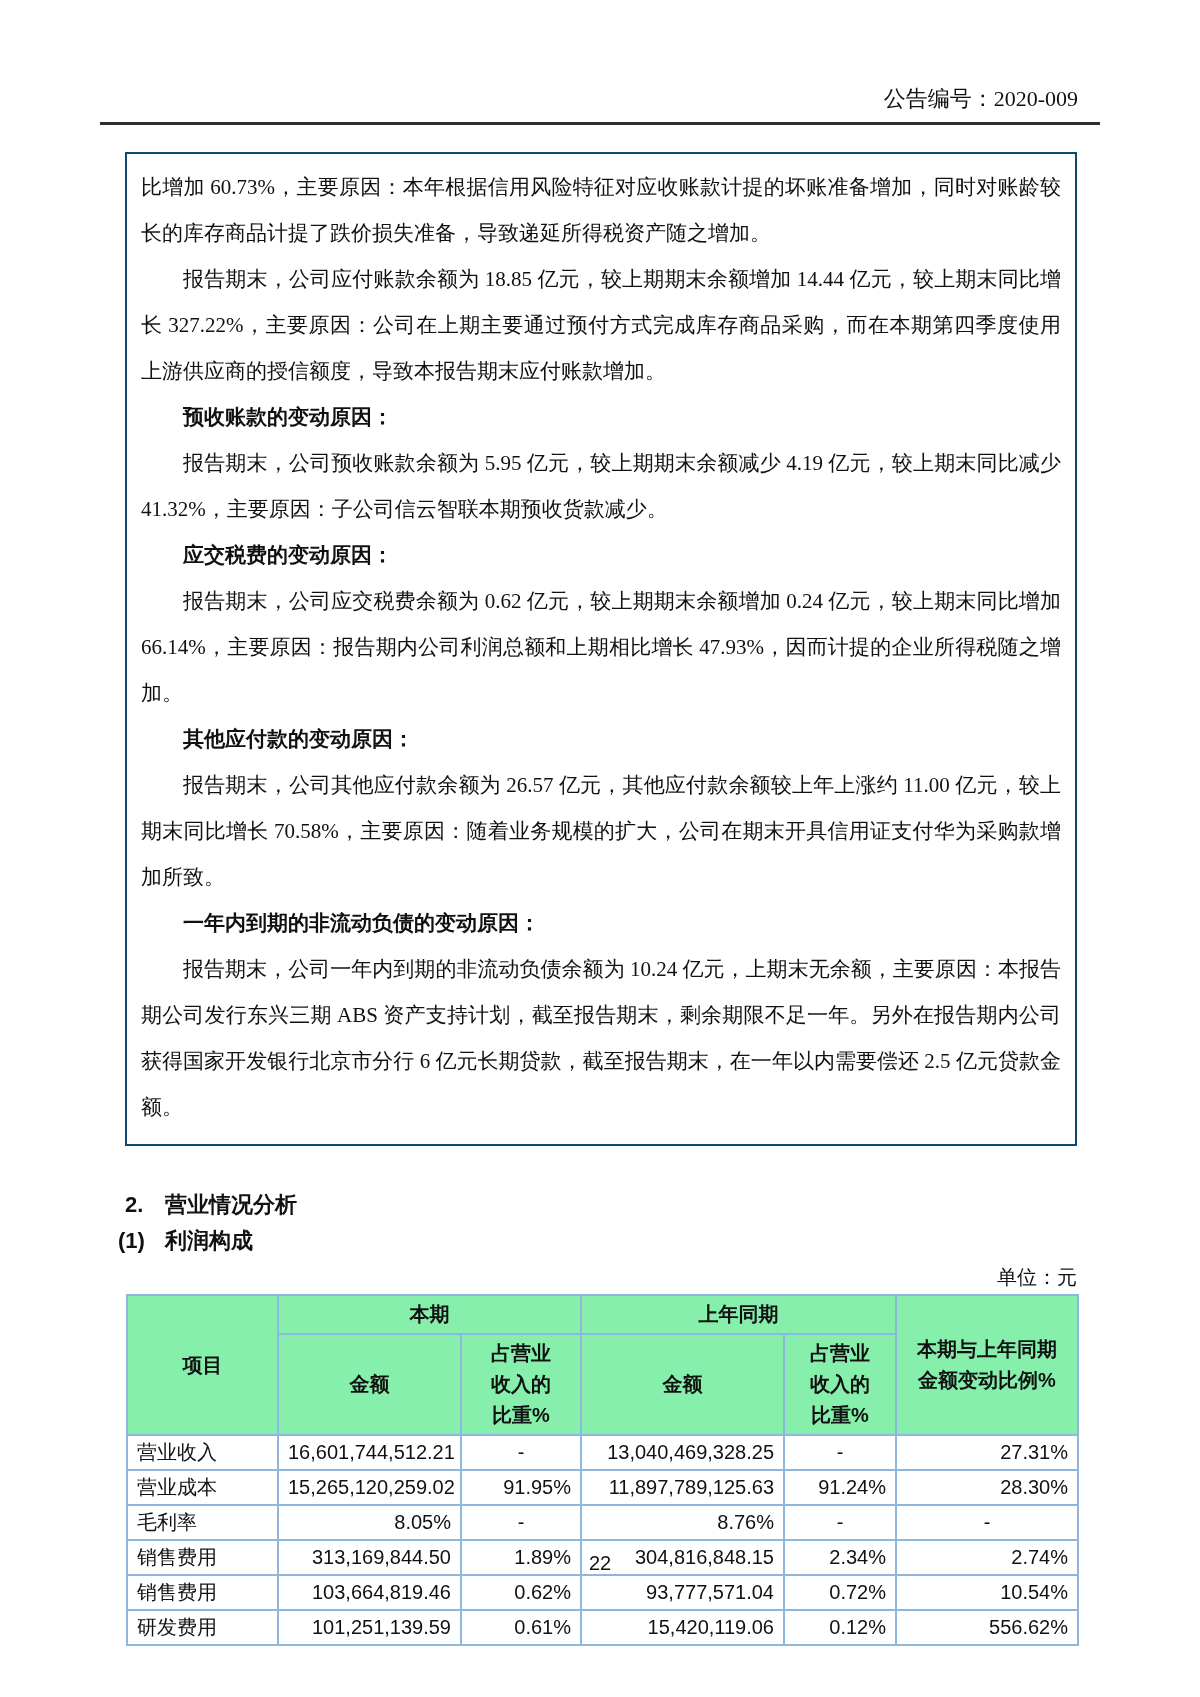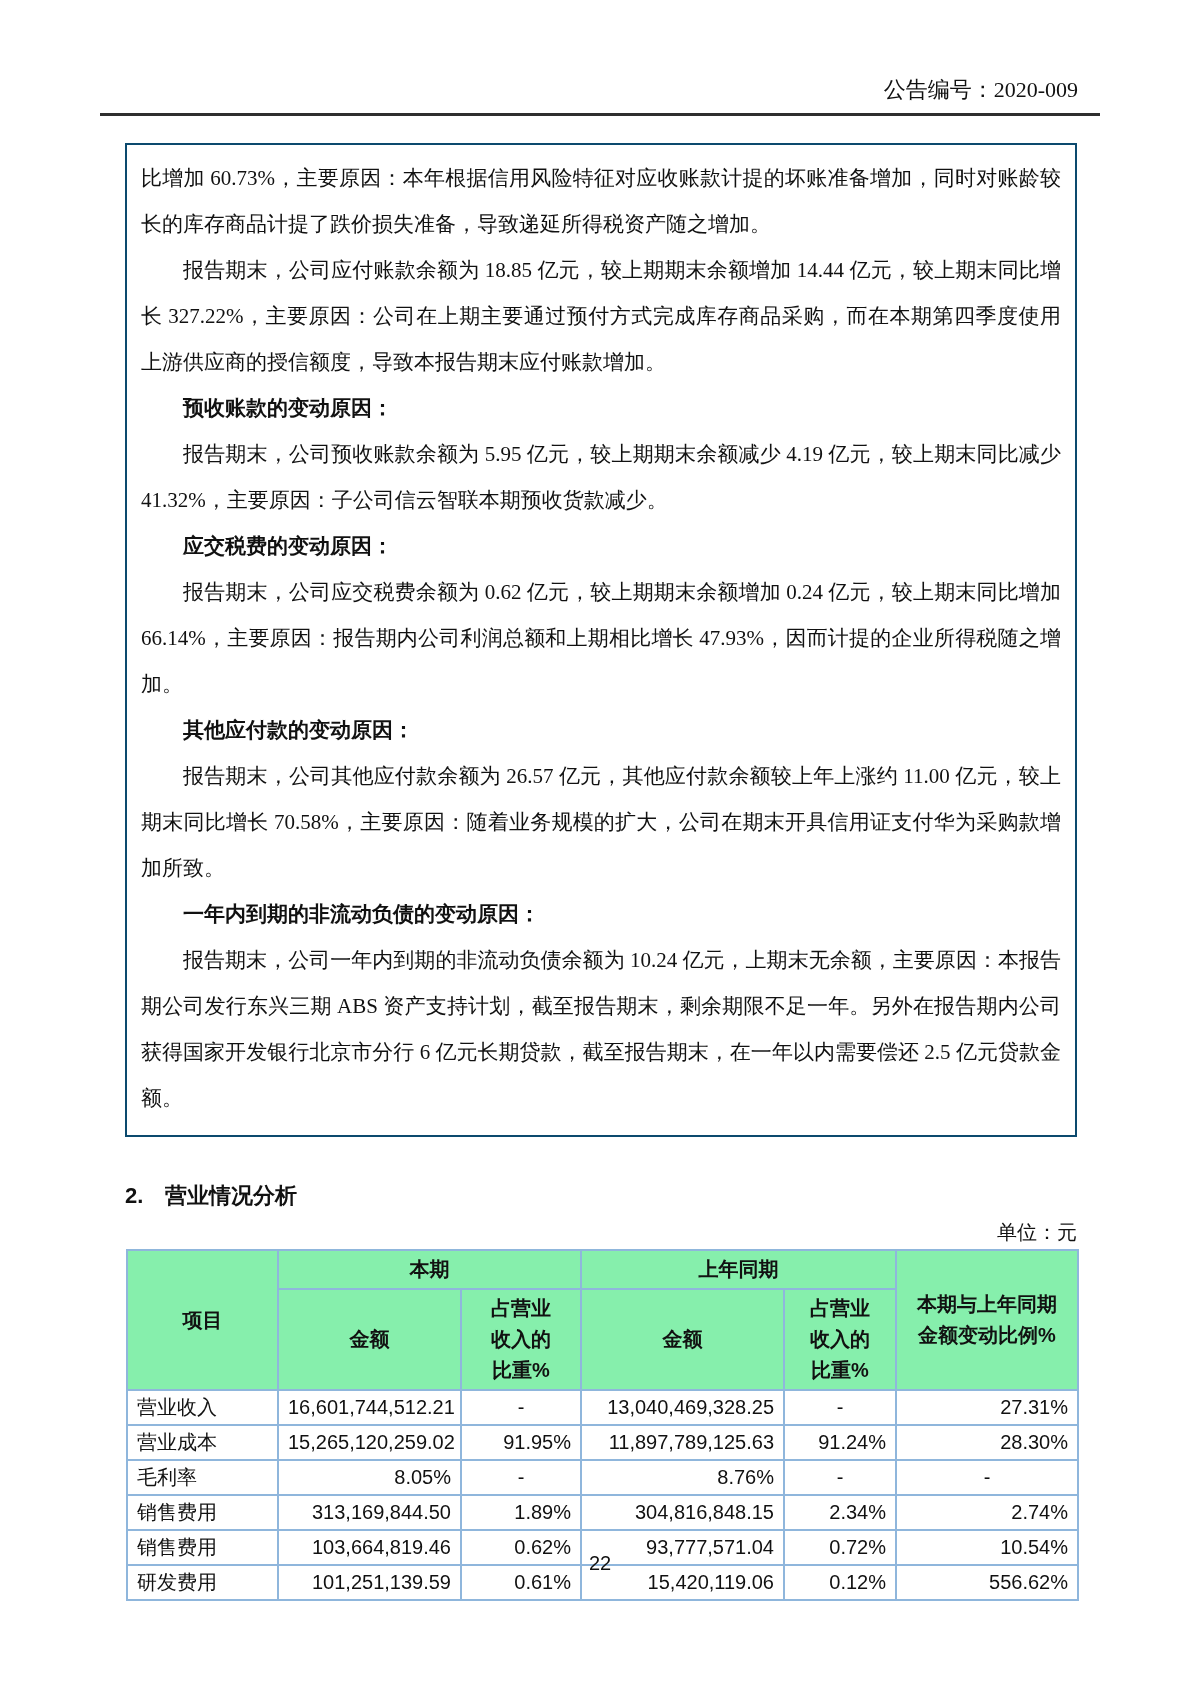--- a/index.html
+++ b/index.html
@@ -9,21 +9,21 @@
   }
   body {
     width: 1200px;
     height: 1697px;
     position: relative;
     font-family: "Liberation Serif", "DejaVu Serif", serif;
     color: #111111;
   }
   .page {
     width: 1000px;
-    margin: 3px auto;
+    margin: 12px auto;
     padding-top: 70px;
   }
   
   .doc-number {
     text-align: right;
     padding-right: 22px;
     font-size: 22px;
     height: 34px;
     line-height: 34px;
   }
@@ -162,20 +162,23 @@
       <p class="para-heading">应交税费的变动原因：</p>
       <p class="para-body">报告期末，公司应交税费余额为 0.62 亿元，较上期期末余额增加 0.24 亿元，较上期末同比增加 66.14%，主要原因：报告期内公司利润总额和上期相比增长 47.93%，因而计提的企业所得税随之增加。</p>
       <p class="para-heading">其他应付款的变动原因：</p>
       <p class="para-body">报告期末，公司其他应付款余额为 26.57 亿元，其他应付款余额较上年上涨约 11.00 亿元，较上期末同比增长 70.58%，主要原因：随着业务规模的扩大，公司在期末开具信用证支付华为采购款增加所致。</p>
       <p class="para-heading">一年内到期的非流动负债的变动原因：</p>
       <p class="para-body">报告期末，公司一年内到期的非流动负债余额为 10.24 亿元，上期末无余额，主要原因：本报告期公司发行东兴三期 ABS 资产支持计划，截至报告期末，剩余期限不足一年。另外在报告期内公司获得国家开发银行北京市分行 6 亿元长期贷款，截至报告期末，在一年以内需要偿还 2.5 亿元贷款金额。</p>
     </div>
 
   <div class="section-heading">
     <span class="sec-num">2.</span><span>营业情况分析</span>
+  </div>
+  <div class="subsection-heading">
+    <span class="sec-num">(1)</span><span>利润构成</span>
   </div>
 
   <div class="unit-label">单位：元</div>
 
   <table class="profit-table">
     <colgroup>
       <col style="width:151px">
       <col style="width:183px">
       <col style="width:120px">
       <col style="width:203px">

